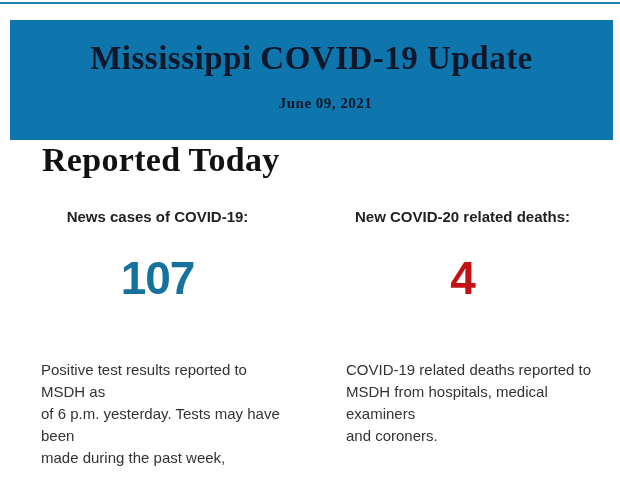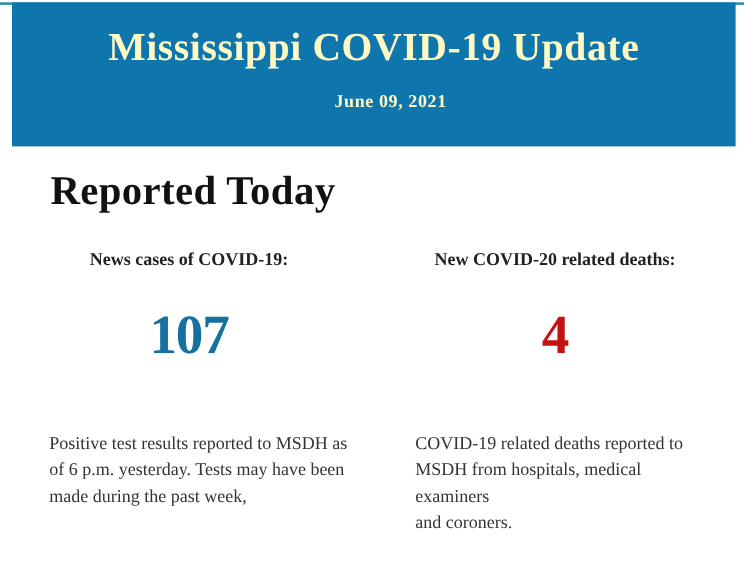--- a/index.html
+++ b/index.html
@@ -25,26 +25,26 @@
   .top-accent-line {
     position: absolute;
     top: 2px;
     left: 0;
     width: 620px;
     height: 2px;
     background: var(--top-line);
   }
   .banner {
     position: absolute;
-    top: 2px;
+    top: 20px;
     left: 10px;
     width: 603px;
     height: 120px;
     background: var(--banner-background);
-    color: #fef9c3;
+    color: #0f172a;
     text-align: center;
     font-family: "Liberation Serif", "DejaVu Serif", serif;
   }
   .banner-title {
     padding-top: 18px;
     font-size: 33px;
     line-height: 40px;
     font-weight: bold;
     letter-spacing: 0.5px;
   }
@@ -68,21 +68,20 @@
     color: #111111;
     letter-spacing: 0.3px;
   }
   .stats-row {
     position: absolute;
     left: 25px;
     top: 208px;
     width: 570px;
     display: flex;
     gap: 40px;
-    font-family: Liberation Serif, serif;
   }
   .stat-card {
     width: 270px;
   }
   .stat-label {
     text-align: center;
     font-size: 15px;
     line-height: 18px;
     font-weight: bold;
     color: #222222;

